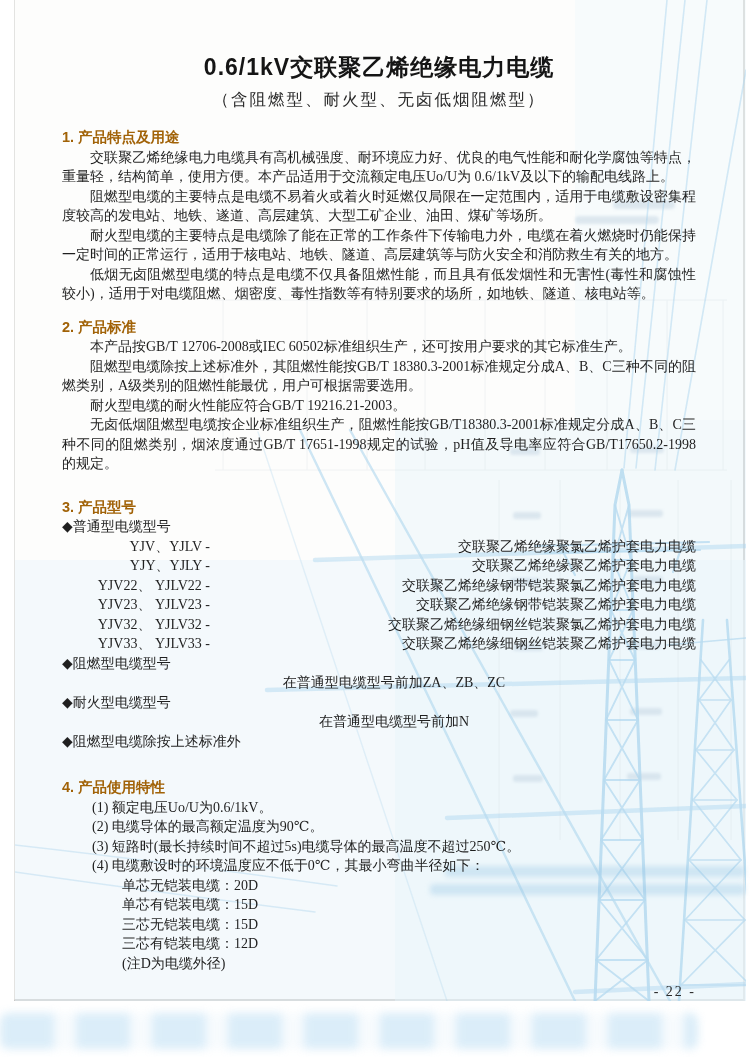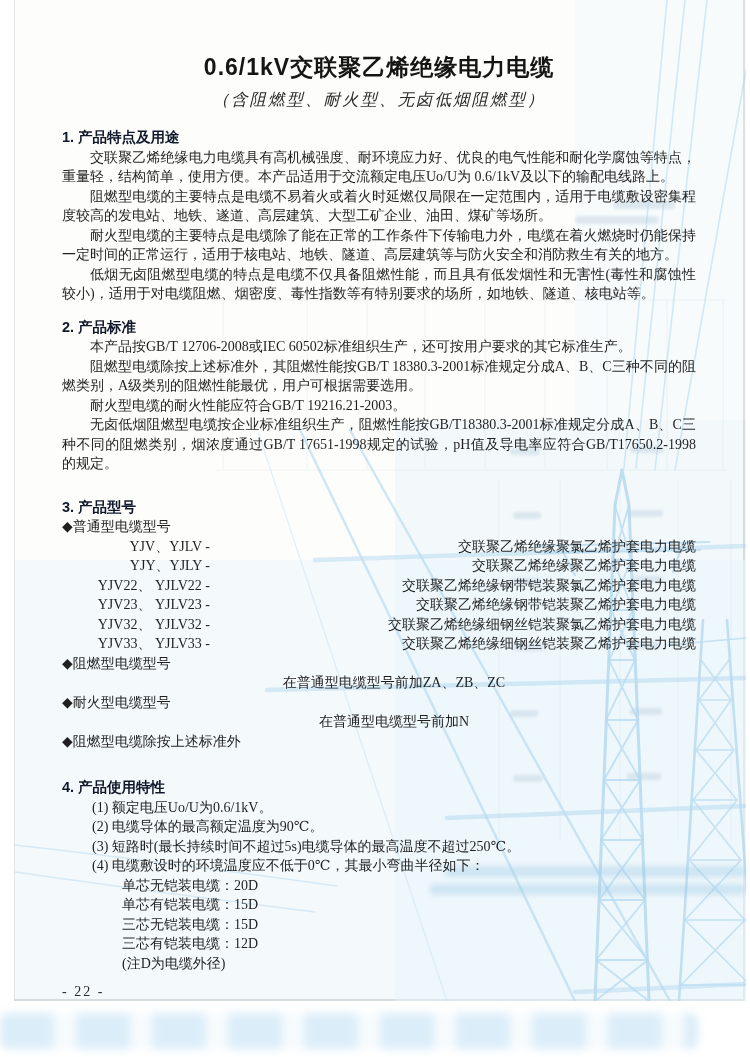--- a/index.html
+++ b/index.html
@@ -21,43 +21,43 @@
   .content{
     position:absolute;left:47px;top:0;width:634px;z-index:2;
     font-size:14px;line-height:19.5px;
   }
   .title{
     margin-top:52px;text-align:center;font-weight:bold;font-size:23px;line-height:30px;
     letter-spacing:1px;font-family:"Liberation Sans","DejaVu Sans",sans-serif;color:#151515;
   }
   .subtitle{
     margin-top:7px;text-align:center;font-size:16.5px;line-height:22px;
-    font-style:italic;letter-spacing:2px;color:#2a2a2a;
+    letter-spacing:2px;color:#2a2a2a;
   }
   .sec{margin-top:0;}
   .sec-heading{
     font-family:"Liberation Sans","DejaVu Sans",sans-serif;
-    font-weight:bold;font-size:14.5px;line-height:19.5px;color:#0f172a;
+    font-weight:bold;font-size:14.5px;line-height:19.5px;color:#a16207;
   }
   .sec1{margin-top:17px;}
   .sec2{margin-top:14px;}
   .sec3{margin-top:24px;}
   .sec4{margin-top:27px;}
   .para{margin:0;text-indent:2em;text-align:justify;}
   .group-label{margin:0;}
   .group-note{margin:0 0 0 30px;text-align:center;}
   .model-rows{margin-left:30px;}
   .model-row{display:flex;text-align:right;}
   .model-code{width:118px;flex:0 0 118px;}
   .model-desc{flex:1;}
   .usage-item{margin:0 0 0 30px;}
   .bend-item{margin:0 0 0 60px;}
   .bend-note{margin:0 0 0 60px;}
   .page-number{
-    margin-top:9px;text-align:left;font-size:14px;color:#2a2a2a;letter-spacing:2px;
+    margin-top:9px;text-align:right;font-size:14px;color:#2a2a2a;letter-spacing:2px;
   }
   
   .ghost{position:absolute;pointer-events:none;z-index:1;}
   .ghost-band-bottom{
     left:0;top:1013px;width:698px;height:36px;
     background:repeating-linear-gradient(90deg,
       rgba(168,212,240,.55) 0 54px, rgba(168,212,240,.12) 54px 76px);
     filter:blur(4px);border-radius:8px;opacity:.75;
   }
   .ghost-line{background:rgba(150,198,230,.35);filter:blur(2.5px);border-radius:4px;}

